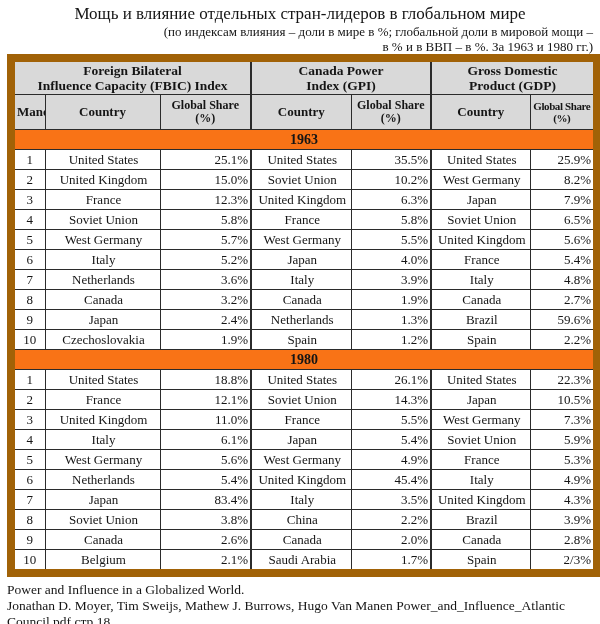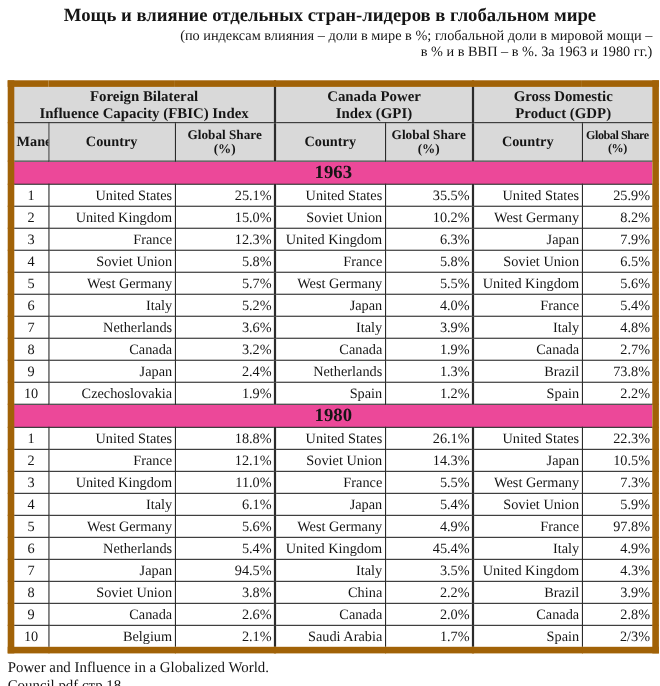--- a/index.html
+++ b/index.html
@@ -2,46 +2,46 @@
 <html><head>
 <meta charset="utf-8">
 <style>
   html,body{margin:0;padding:0;}
   body{
     width:600px;height:624px;overflow:hidden;background:#ffffff;
     font-family:"Liberation Serif", serif;color:#151515;
   }
   .page{padding:4px 7px 0 7px;}
   .title{
-    text-align:center;font-weight:bold;font-size:17px;line-height:1.15;
+    text-align:center;font-weight:normal;font-size:17px;line-height:1.15;
   }
   .subtitle{
     text-align:right;font-size:13px;line-height:1.18;
   }
   table.data-table{
-    width:586px;margin-top:19px;border-collapse:collapse;table-layout:fixed;
-    border:6px solid #a16207;
+    width:586px;margin-top:0;border-collapse:collapse;table-layout:fixed;
+    border:8px solid #a16207;
     padding-left:20px;
   }
   .data-table th,.data-table td{
     border:1px solid #2b2b2b;overflow:hidden;padding:0 2px;
   }
   .group-end{border-right-width:2px !important;}
   thead th{background:#d9d9d9;font-weight:bold;}
   .group-head{height:32px;font-size:13.5px;line-height:1.15;text-align:center;}
   .col-head{height:34px;font-size:13px;line-height:1.12;text-align:center;vertical-align:middle;}
   .share-head{font-size:12px;padding:0 1px;}
   .share-head-3{font-size:11px;letter-spacing:-0.4px;}
   .year-row td{
-    background:#ec4899;font-weight:bold;text-align:center;
-    height:19px;font-size:17px;
+    background:#f97316;font-weight:bold;text-align:center;
+    height:19px;font-size:14px;
   }
   tbody td{height:19px;font-size:13px;background:#ffffff;}
   td.rank{text-align:center;}
-  td.country{text-align:right;padding-left:4px;}
+  td.country{text-align:center;padding-left:4px;}
   td.share{text-align:right;}
   .footer{margin-top:5px;font-size:13.5px;line-height:1.16;}
 </style>
 </head>
 <body>
 
 <div class="page">
 
   <div class="title">Мощь и влияние отдельных стран-лидеров в глобальном мире</div>
 
@@ -161,21 +161,21 @@
           <td class="country">Canada</td>
           <td class="share">2.7%</td>
         </tr>
         <tr>
           <td class="rank">9</td>
           <td class="country">Japan</td>
           <td class="share group-end">2.4%</td>
           <td class="country">Netherlands</td>
           <td class="share group-end">1.3%</td>
           <td class="country">Brazil</td>
-          <td class="share">73.8%</td>
+          <td class="share">59.6%</td>
         </tr>
         <tr>
           <td class="rank">10</td>
           <td class="country">Czechoslovakia</td>
           <td class="share group-end">1.9%</td>
           <td class="country">Spain</td>
           <td class="share group-end">1.2%</td>
           <td class="country">Spain</td>
           <td class="share">2.2%</td>
         </tr>
@@ -218,35 +218,35 @@
           <td class="country">Soviet Union</td>
           <td class="share">5.9%</td>
         </tr>
         <tr>
           <td class="rank">5</td>
           <td class="country">West Germany</td>
           <td class="share group-end">5.6%</td>
           <td class="country">West Germany</td>
           <td class="share group-end">4.9%</td>
           <td class="country">France</td>
-          <td class="share">97.8%</td>
+          <td class="share">5.3%</td>
         </tr>
         <tr>
           <td class="rank">6</td>
           <td class="country">Netherlands</td>
           <td class="share group-end">5.4%</td>
           <td class="country">United Kingdom</td>
           <td class="share group-end">45.4%</td>
           <td class="country">Italy</td>
           <td class="share">4.9%</td>
         </tr>
         <tr>
           <td class="rank">7</td>
           <td class="country">Japan</td>
-          <td class="share group-end">94.5%</td>
+          <td class="share group-end">83.4%</td>
           <td class="country">Italy</td>
           <td class="share group-end">3.5%</td>
           <td class="country">United Kingdom</td>
           <td class="share">4.3%</td>
         </tr>
         <tr>
           <td class="rank">8</td>
           <td class="country">Soviet Union</td>
           <td class="share group-end">3.8%</td>
           <td class="country">China</td>
@@ -270,16 +270,17 @@
           <td class="country">Saudi Arabia</td>
           <td class="share group-end">1.7%</td>
           <td class="country">Spain</td>
           <td class="share">2/3%</td>
         </tr>
       </tbody>
   </table>
 
   <div class="footer">
     <div>Power and Influence in a Globalized World.</div>
+    <div>Jonathan D. Moyer, Tim Sweijs, Mathew J. Burrows, Hugo Van Manen Power_and_Influence_Atlantic</div>
     <div>Council.pdf стр.18</div>
   </div>
 
 </div>
 
 </body></html>

